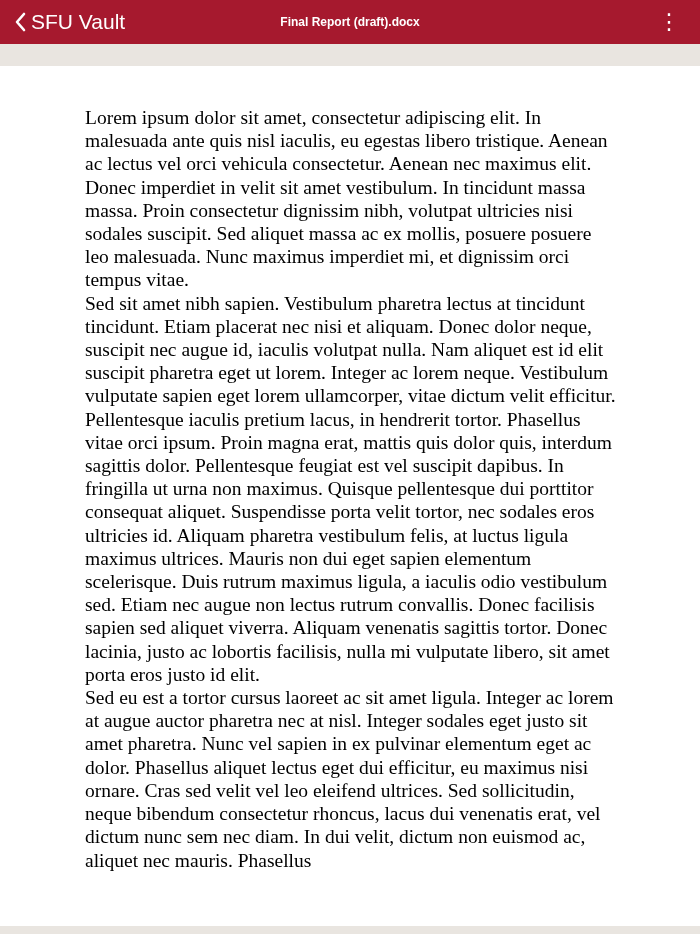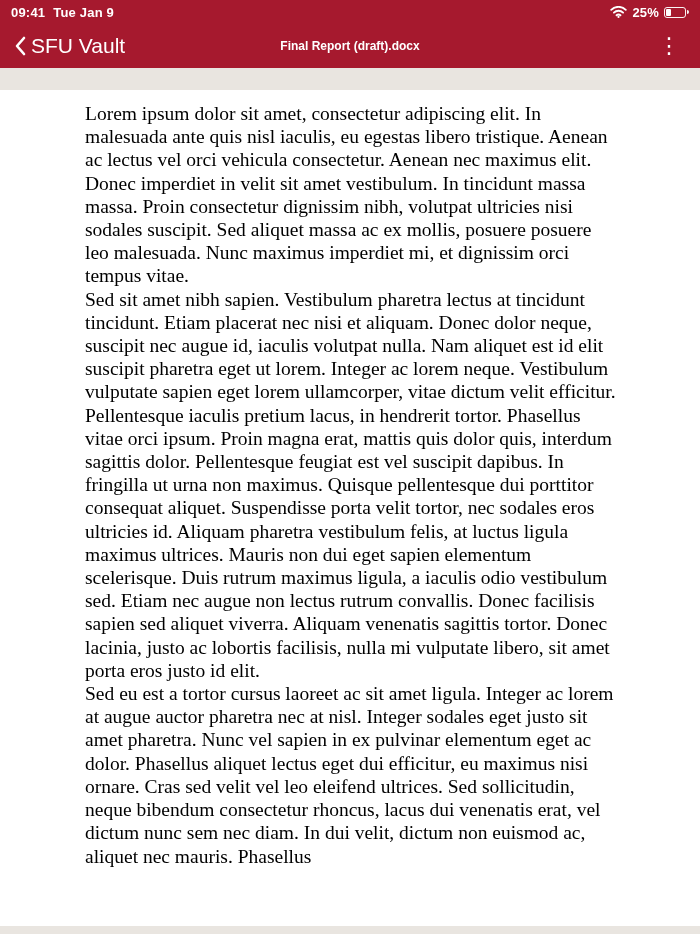--- a/index.html
+++ b/index.html
@@ -57,57 +57,34 @@
   }
 
   
   .viewer {
     flex:1 1 auto; background:#e9e5e0; overflow:hidden;
     display:flex; flex-direction:column;
   }
   .doc-page {
     background:#fff; flex:1 1 auto;
     margin:22px 0 8px 0;
-    padding:12px 80px 0 85px;
+    padding:40px 80px 0 85px;
     overflow:hidden;
   }
   .doc-page p {
     font-family:"Liberation Serif", "DejaVu Serif", serif;
     font-size:19.5px; line-height:23.2px; color:#000;
     text-align:left;
   }
 </style>
 </head>
 <body>
 
 <div class="app">
 
-  <div class="status-bar">
-    <div class="status-left">
-      <span>09:41</span>
-      <span>Tue Jan 9</span>
-    </div>
-    <div class="status-right">
-      <span class="wifi">
-        <svg width="17" height="12" viewBox="0 0 17 12" fill="none">
-          <path d="M1.2 3.8 A10.4 10.4 0 0 1 15.8 3.8" stroke="#fff" stroke-width="1.8" stroke-linecap="round"></path>
-          <path d="M3.9 6.7 A6.4 6.4 0 0 1 13.1 6.7" stroke="#fff" stroke-width="1.8" stroke-linecap="round"></path>
-          <path d="M6.5 9.3 A3.1 3.1 0 0 1 10.5 9.3" stroke="#fff" stroke-width="1.8" stroke-linecap="round"></path>
-          <circle cx="8.5" cy="10.9" r="1.1" fill="#fff"></circle>
-        </svg>
-      </span>
-      <span>25%</span>
-      <span class="battery-wrap">
-        <span class="battery-body">
-            <span class="battery-fill"></span>
-          </span>
-        <span class="battery-cap"></span>
-      </span>
-    </div>
-  </div>
 
   <div class="nav-bar">
     <button class="back-button">
       <span style="display:inline-flex;">
         <svg width="12" height="20" viewBox="0 0 12 20" fill="none">
           <path d="M10 2 L3 10 L10 18" stroke="#fff" stroke-width="2.6" stroke-linecap="round" stroke-linejoin="round"></path>
         </svg>
       </span>
       <span>SFU Vault</span>
     </button>

